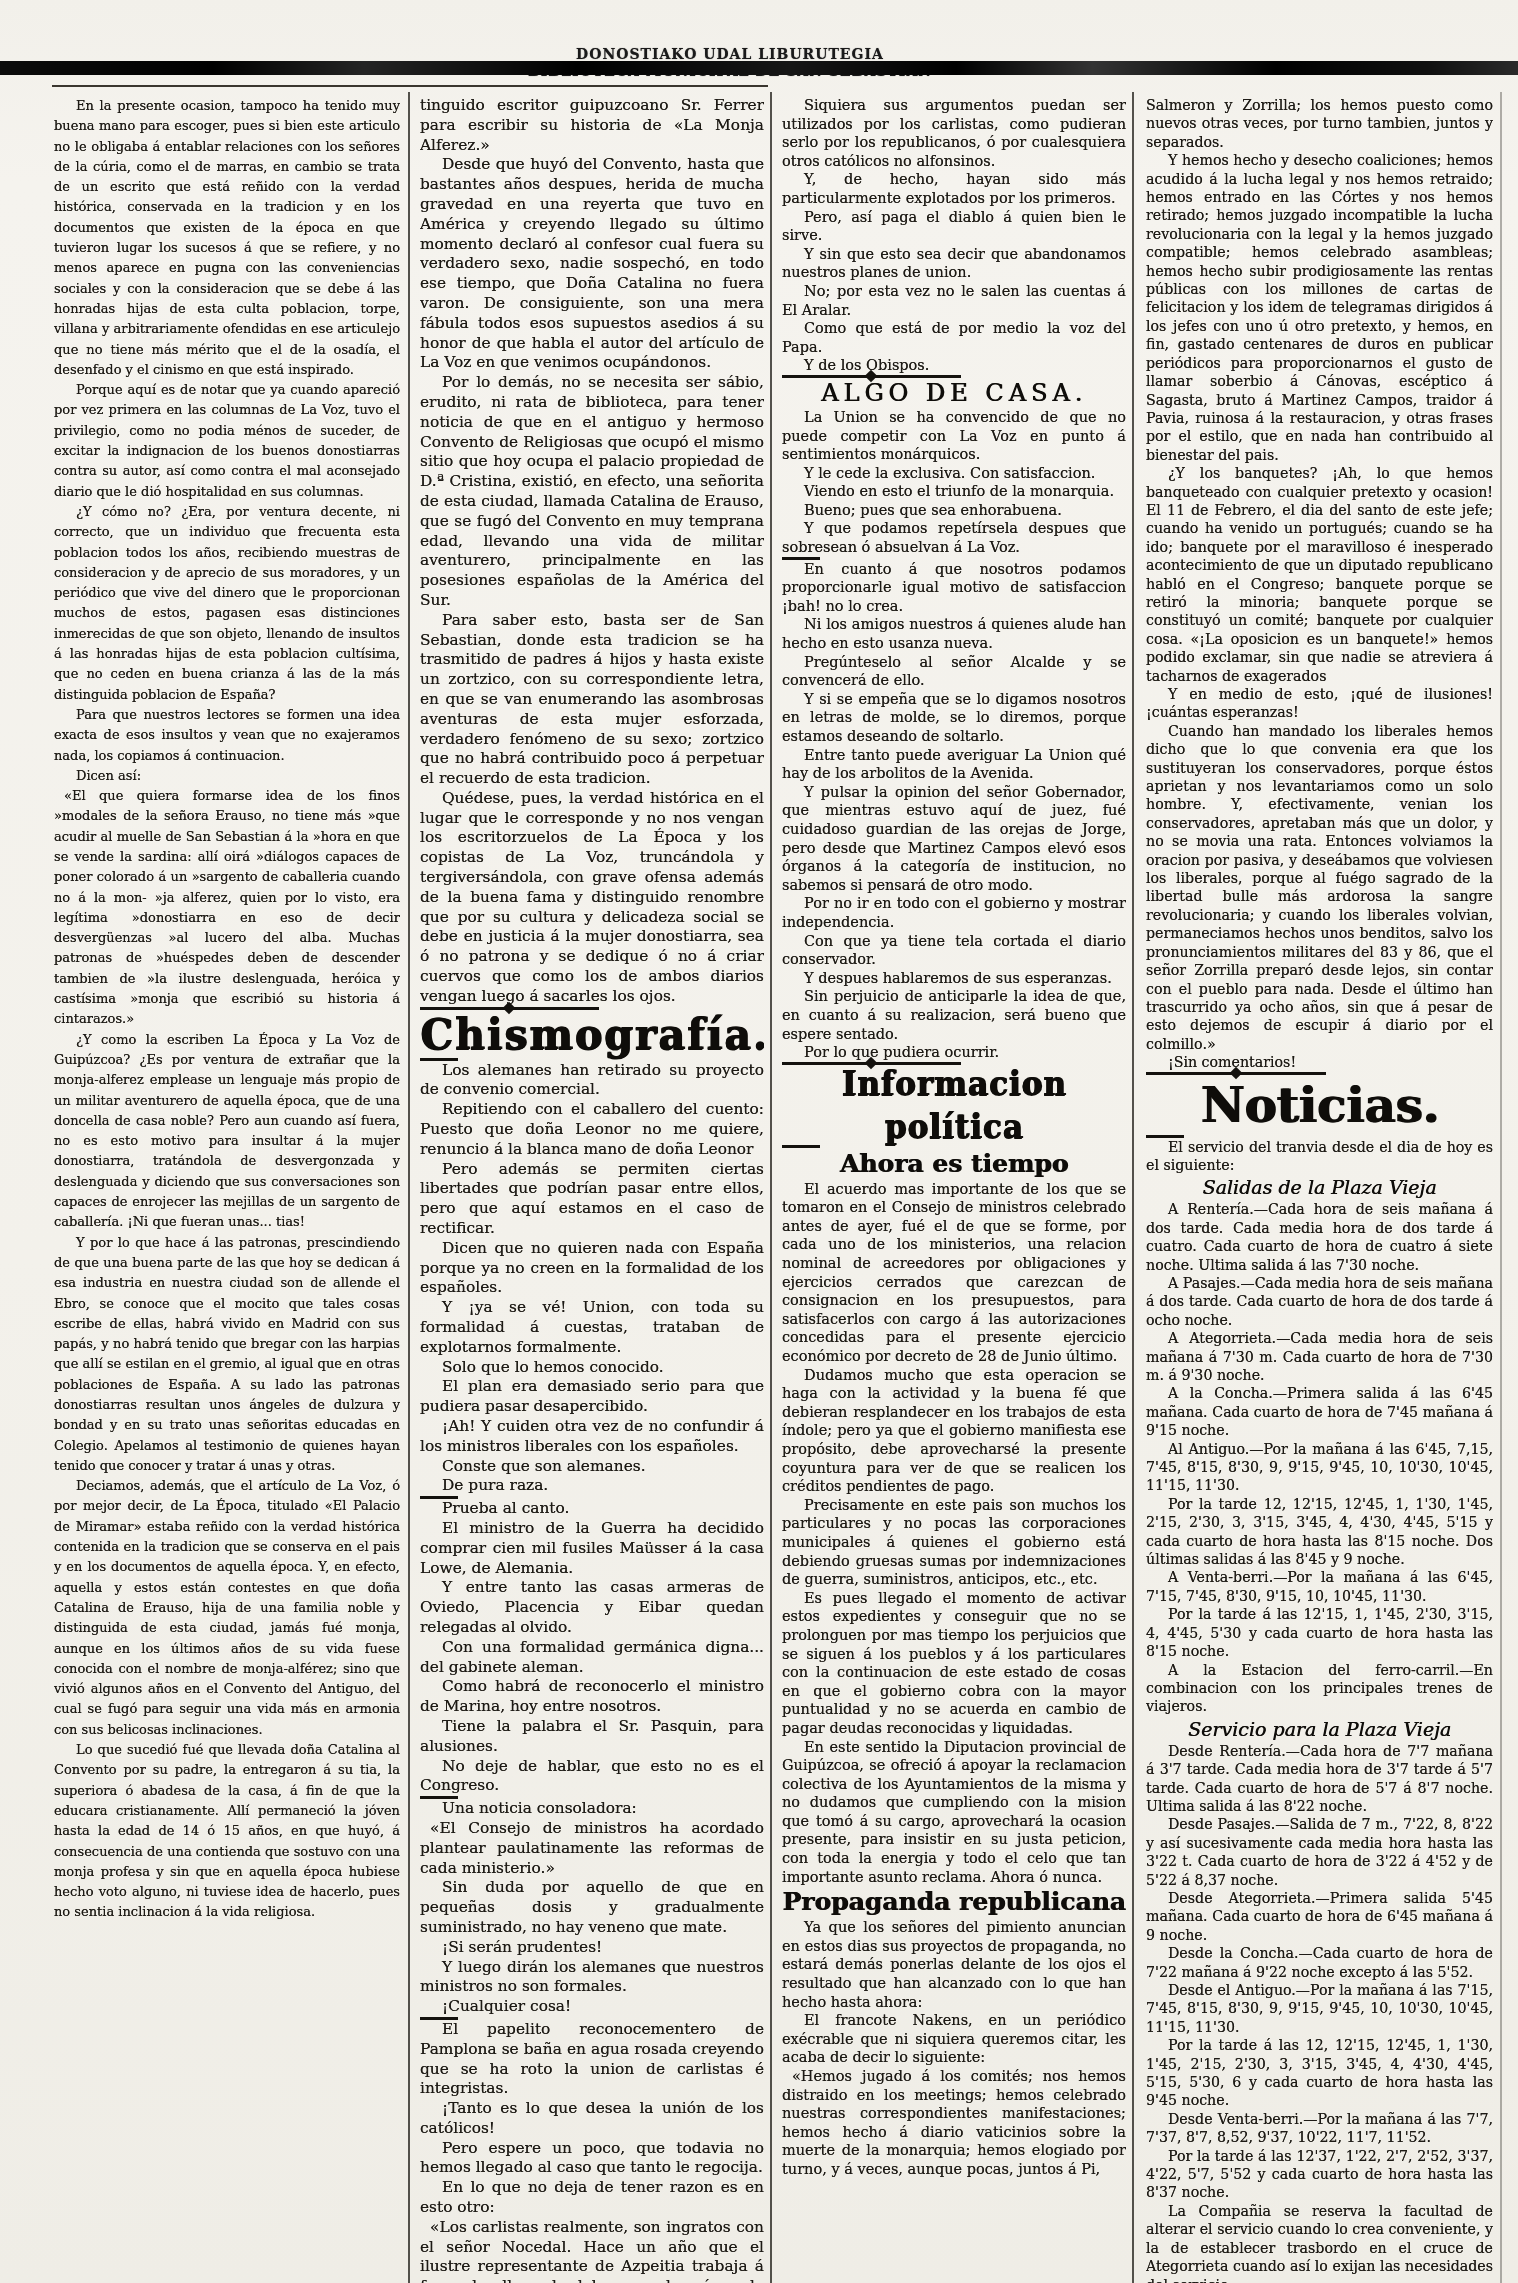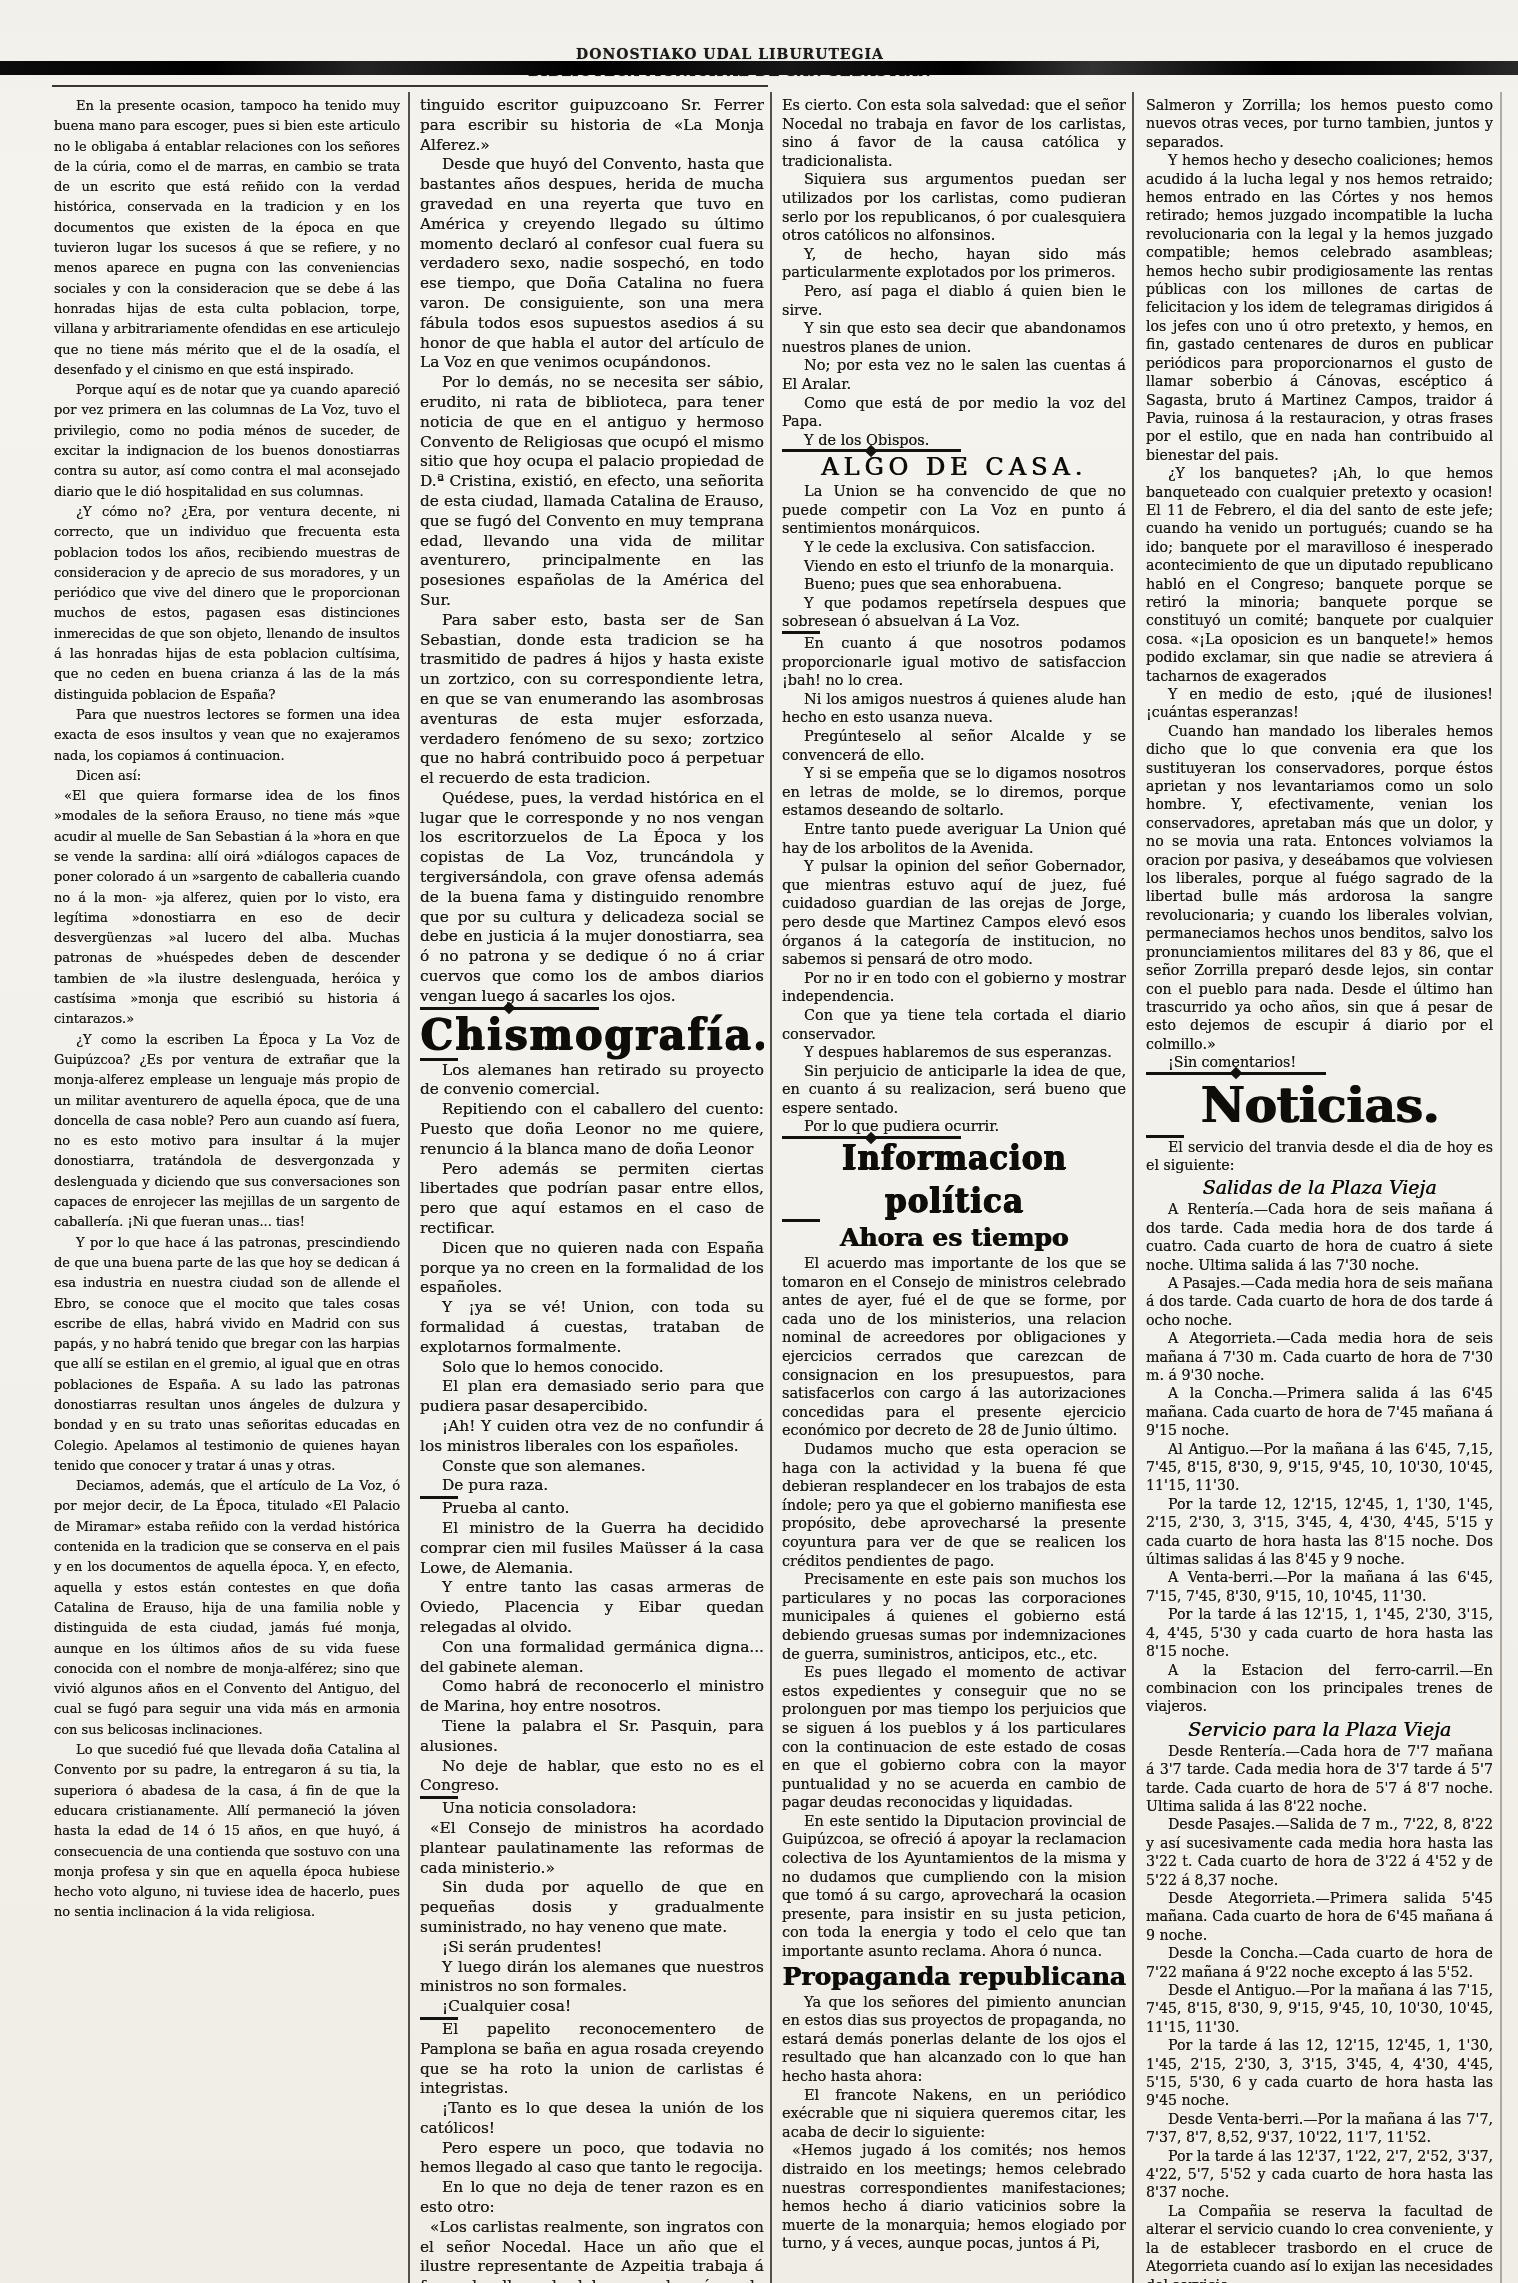--- a/index.html
+++ b/index.html
@@ -118,21 +118,20 @@
       <p class="b-p">Y luego dirán los alemanes que nuestros ministros no son formales.</p>
       <p class="b-p">¡Cualquier cosa!</p>
       <div class="b-hr2"></div>
       <p class="b-p">El papelito reconocementero de Pamplona se baña en agua rosada creyendo que se ha roto la union de carlistas é integristas.</p>
       <p class="b-p">¡Tanto es lo que desea la unión de los católicos!</p>
       <p class="b-p">Pero espere un poco, que todavia no hemos llegado al caso que tanto le regocija.</p>
       <p class="b-p">En lo que no deja de tener razon es en esto otro:</p>
       <p class="b-q">«Los carlistas realmente, son ingratos con el señor Nocedal. Hace un año que el ilustre representante de Azpeitia trabaja á favor de ellos y le deben, por lo ménos, la mitad de los argumentos echados á la circulacion para sujetarse respetuosamente á los poderes constituidos.»</p>
     </div>
   <div class="col col3">
-      <p class="b-pc">Es cierto. Con esta sola salvedad: que el señor Nocedal no trabaja en favor de los carlistas, sino á favor de la causa católica y tradicionalista.</p>
       <p class="b-p">Siquiera sus argumentos puedan ser utilizados por los carlistas, como pudieran serlo por los republicanos, ó por cualesquiera otros católicos no alfonsinos.</p>
       <p class="b-p">Y, de hecho, hayan sido más particularmente explotados por los primeros.</p>
       <p class="b-p">Pero, así paga el diablo á quien bien le sirve.</p>
       <p class="b-p">Y sin que esto sea decir que abandonamos nuestros planes de union.</p>
       <p class="b-p">No; por esta vez no le salen las cuentas á El Aralar.</p>
       <p class="b-p">Como que está de por medio la voz del Papa.</p>
       <p class="b-p">Y de los Obispos.</p>
       <div class="b-hr1"></div>
       <div class="b-hc">ALGO DE CASA.</div>
       <p class="b-p">La Union se ha convencido de que no puede competir con La Voz en punto á sentimientos monárquicos.</p>

